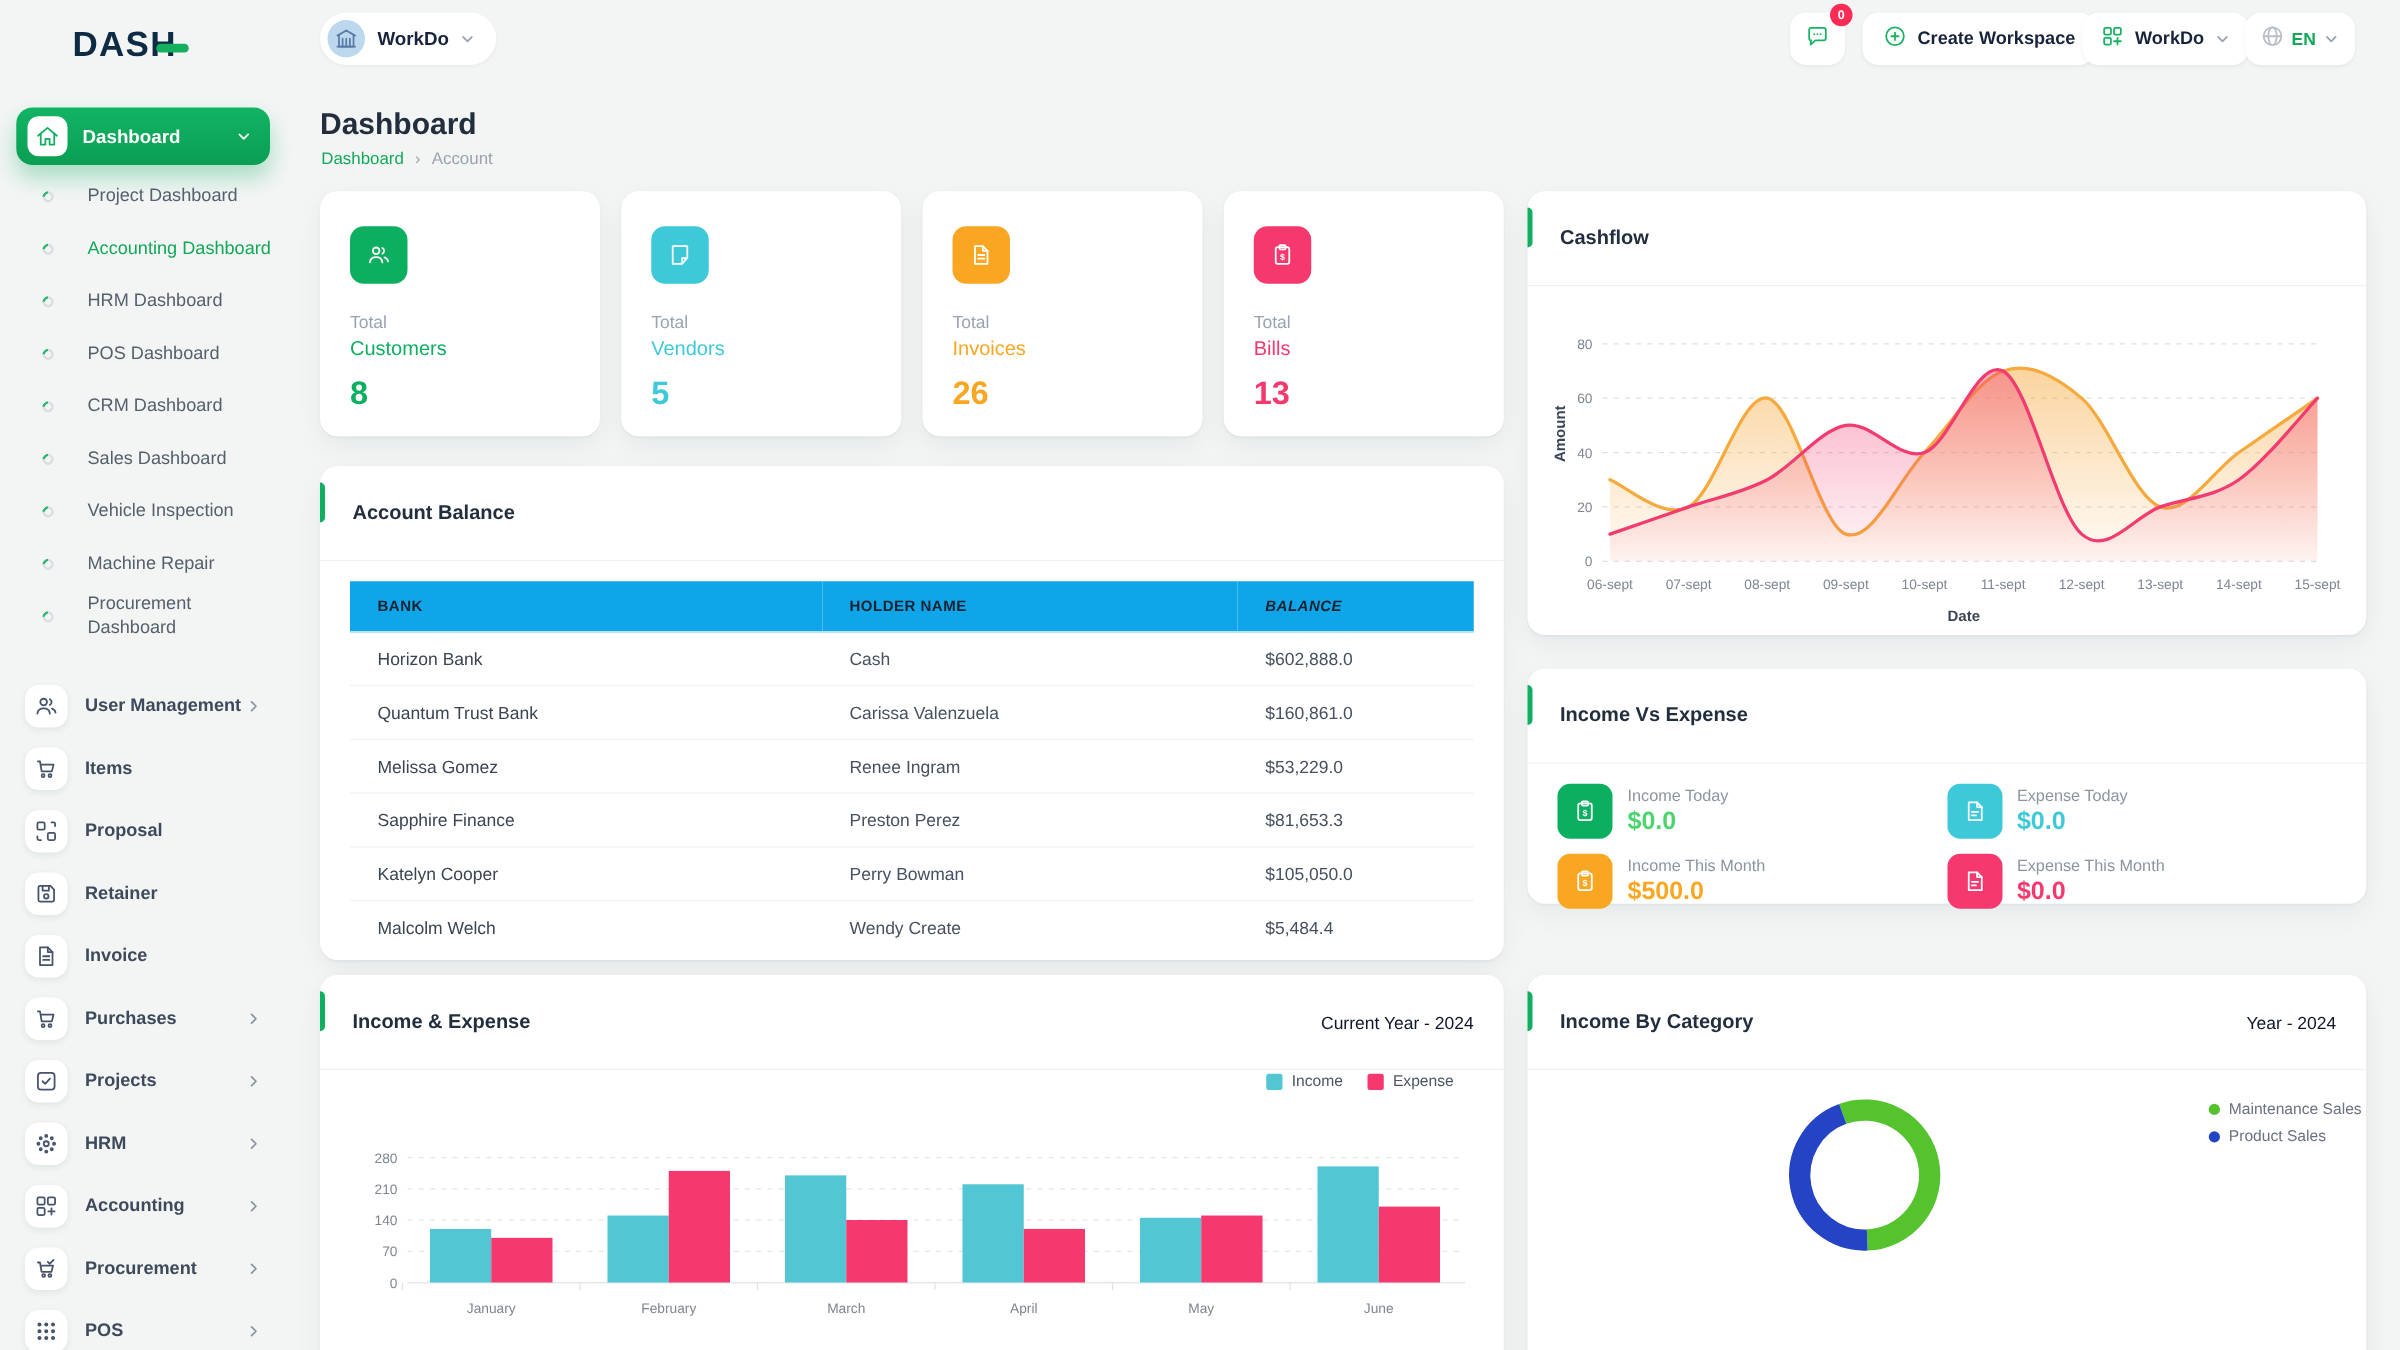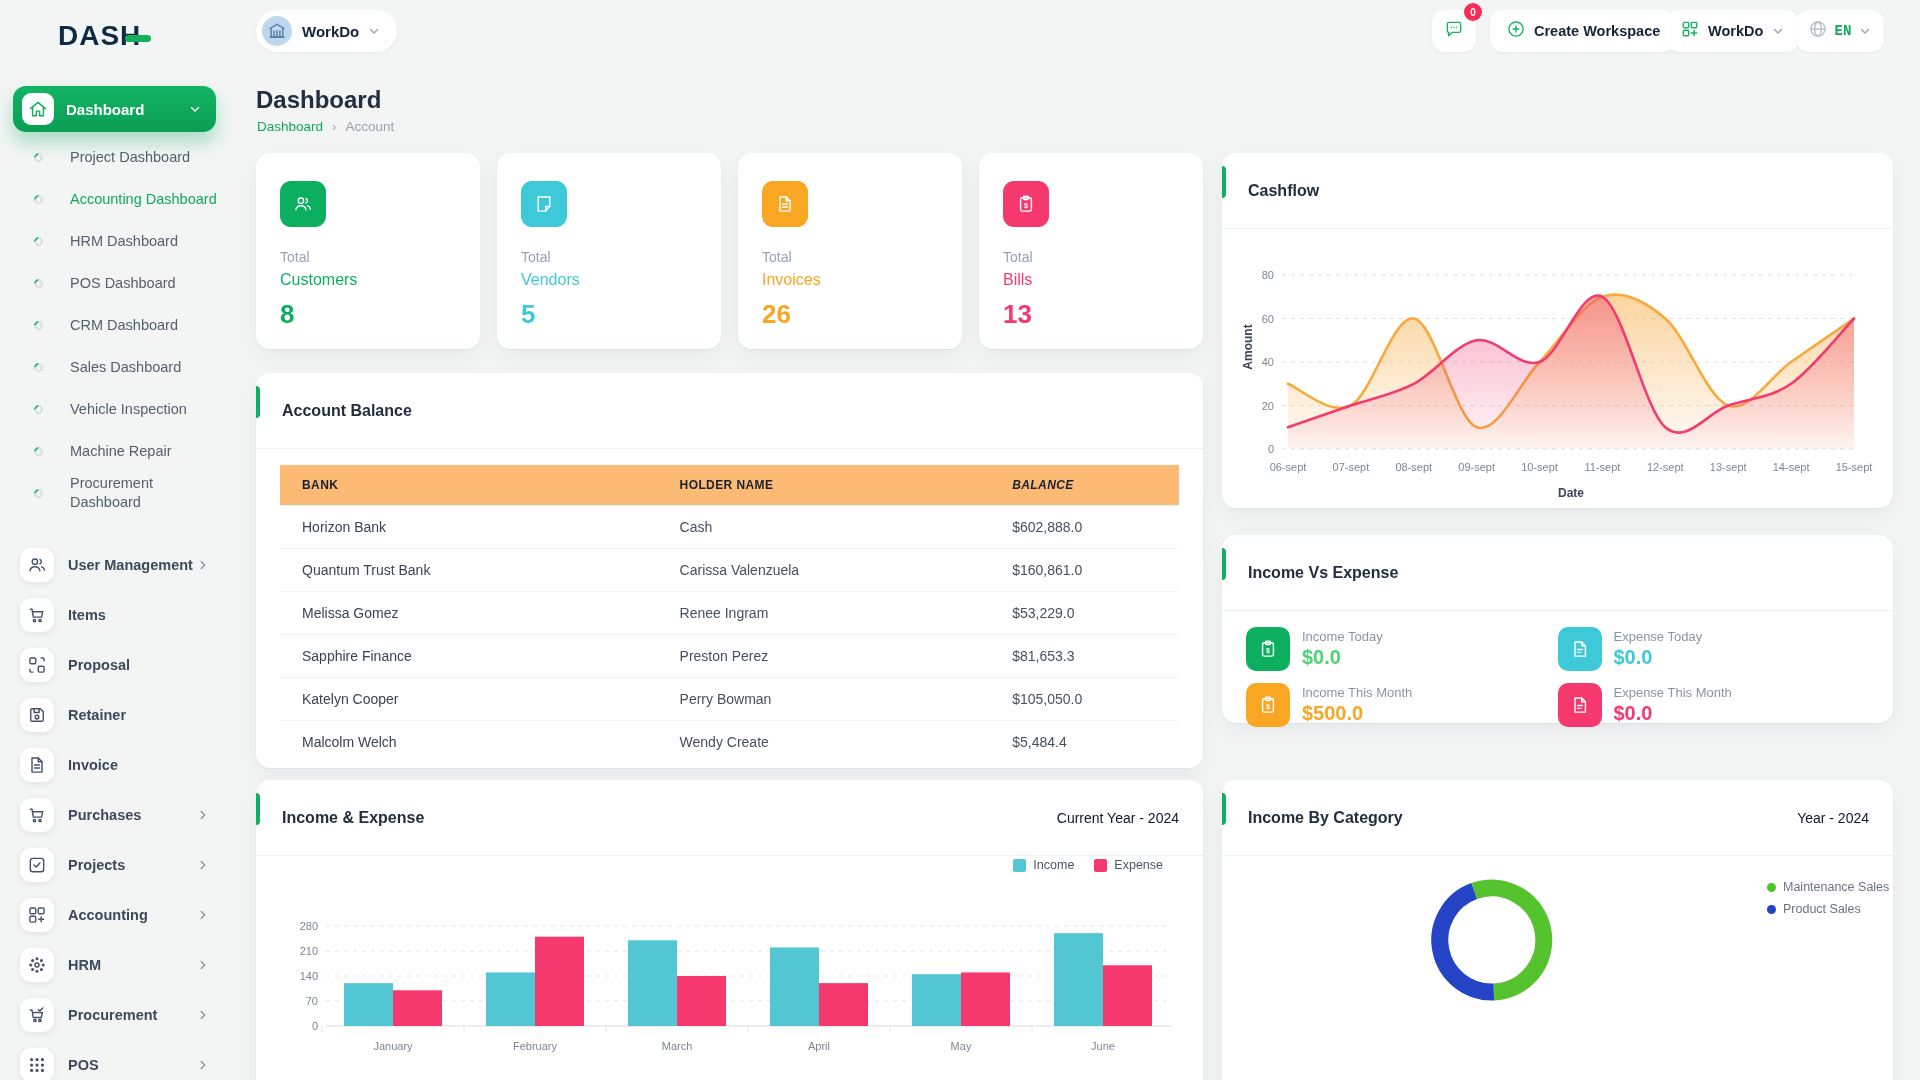--- a/index.html
+++ b/index.html
@@ -35,21 +35,21 @@
   .ws-avatar { width:30px; height:30px; border-radius:50%; background:#bcd7ee; display:flex; align-items:center; justify-content:center; color:#5a7ba6; }
   .ws-pill .txt { font-size:15px; font-weight:700; color:#17233a; margin:0 8px 0 10px; }
   .caret { color:#9aa3ad; display:flex; }
   .chat-pill { left:1432px; width:44px; justify-content:center; color:#16b364; }
   .badge { position:absolute; top:-7px; right:-6px; min-width:18px; height:18px; border-radius:9px; background:#fb2b55; color:#fff;
     font-size:10px; font-weight:700; display:flex; align-items:center; justify-content:center; padding:0 5px; }
   .cw-pill { left:1490px; padding:0 16px; color:#16b364; }
   .cw-pill .txt { font-size:14.5px; font-weight:600; color:#17233a; margin-left:8px; }
   .wd-pill { left:1666px; padding:0 14px; color:#16b364; }
   .wd-pill .txt { font-size:14.5px; font-weight:700; color:#17233a; margin:0 8px; }
-  .lang-pill { left:1796px; width:88px; padding:0 12px; justify-content:space-between; color:#b9bfc8;font-family:Liberation Mono, monospace; }
+  .lang-pill { left:1796px; width:88px; padding:0 12px; justify-content:space-between; color:#b9bfc8; }
   .lang-pill .txt { font-size:14px; font-weight:700; color:#12a858; }
 
   .page-title { position:absolute; left:256px; top:86px; font-size:24px; font-weight:700; color:#222e3e; }
   .breadcrumb { position:absolute; left:257px; top:119px; display:flex; align-items:center; font-size:13.5px; }
   .breadcrumb .root { color:#12a858; cursor:pointer; }
   .breadcrumb .sep { color:#9aa3ad; margin:0 9px; font-size:13px; }
   .breadcrumb .cur { color:#9aa3ad; }
 
   
   .card, .panel { position:absolute; background:#fff; border-radius:14px; box-shadow:0 1px 2px rgba(16,24,40,.04),0 8px 22px rgba(16,24,40,.05); }
@@ -66,21 +66,21 @@
 
   #cashflow-panel { left:1222px; top:153px; width:671px; height:355px; }
   #balance-panel  { left:256px;  top:373px; width:947px; height:395px; }
   #ive-panel      { left:1222px; top:535px; width:671px; height:188px; }
   #bars-panel     { left:256px;  top:780px; width:947px; height:330px; }
   #donut-panel    { left:1222px; top:780px; width:671px; height:330px; }
 
   
   .tbl { margin:16px 24px 0; }
   .tbl table { width:100%; border-collapse:collapse; }
-  .tbl th { background:#fdba74; text-align:left; font-size:12px; letter-spacing:.4px; color:#18212f; padding:13px 10px 13px 22px; font-weight:700; }
+  .tbl th { background:#0ea5e9; text-align:left; font-size:12px; letter-spacing:.4px; color:#18212f; padding:13px 10px 13px 22px; font-weight:700; }
   .tbl td { font-size:14px; color:#46505e; padding:13px 10px 13px 22px; border-top:1px solid #f1f3f6; }
   .tbl tr td:first-child { color:#3a4452; }
 
   
   .ive-grid { display:grid; grid-template-columns:1fr 1fr; padding:16px 24px 0; row-gap:12px; }
   .ive-item { display:flex; align-items:center; }
   .ive-icon { width:44px; height:44px; border-radius:10px; display:flex; align-items:center; justify-content:center; color:#fff; flex:none; }
   .ive-meta { margin-left:12px; }
   .ive-label { font-size:13px; color:#8b95a1; }
   .ive-value { font-size:20px; font-weight:700; margin-top:2px; }
@@ -242,48 +242,48 @@
         <span class="txt">Projects</span>
         <span class="chev">
           <svg width="14" height="14" viewBox="0 0 24 24" fill="none" stroke="currentColor" stroke-width="2.4" stroke-linecap="round" stroke-linejoin="round">
             <path d="M9 6l6 6-6 6"></path>
           </svg>
         </span>
       </div>
       <div class="section-item">
         <span class="icon-tile">
           <svg width="20" height="20" viewBox="0 0 24 24" fill="none" stroke="currentColor" stroke-width="1.7" stroke-linecap="round" stroke-linejoin="round">
-            <rect x="3.5" y="3.5" width="7" height="7" rx="1.5"></rect>
-            <rect x="3.5" y="13.5" width="7" height="7" rx="1.5"></rect>
-            <rect x="13.5" y="3.5" width="7" height="7" rx="1.5"></rect>
-            <path d="M17 14v6M14 17h6"></path>
-          </svg>
-        </span>
-        <span class="txt">Accounting</span>
-        <span class="chev">
-          <svg width="14" height="14" viewBox="0 0 24 24" fill="none" stroke="currentColor" stroke-width="2.4" stroke-linecap="round" stroke-linejoin="round">
-            <path d="M9 6l6 6-6 6"></path>
-          </svg>
-        </span>
-      </div>
-      <div class="section-item">
-        <span class="icon-tile">
-          <svg width="20" height="20" viewBox="0 0 24 24" fill="none" stroke="currentColor" stroke-width="1.7" stroke-linecap="round" stroke-linejoin="round">
             <circle cx="12" cy="12" r="2.4"></circle>
             <circle cx="12" cy="4.5" r="1"></circle>
             <circle cx="12" cy="19.5" r="1"></circle>
             <circle cx="4.5" cy="12" r="1"></circle>
             <circle cx="19.5" cy="12" r="1"></circle>
             <circle cx="6.7" cy="6.7" r="1"></circle>
             <circle cx="17.3" cy="6.7" r="1"></circle>
             <circle cx="6.7" cy="17.3" r="1"></circle>
             <circle cx="17.3" cy="17.3" r="1"></circle>
           </svg>
         </span>
         <span class="txt">HRM</span>
+        <span class="chev">
+          <svg width="14" height="14" viewBox="0 0 24 24" fill="none" stroke="currentColor" stroke-width="2.4" stroke-linecap="round" stroke-linejoin="round">
+            <path d="M9 6l6 6-6 6"></path>
+          </svg>
+        </span>
+      </div>
+      <div class="section-item">
+        <span class="icon-tile">
+          <svg width="20" height="20" viewBox="0 0 24 24" fill="none" stroke="currentColor" stroke-width="1.7" stroke-linecap="round" stroke-linejoin="round">
+            <rect x="3.5" y="3.5" width="7" height="7" rx="1.5"></rect>
+            <rect x="3.5" y="13.5" width="7" height="7" rx="1.5"></rect>
+            <rect x="13.5" y="3.5" width="7" height="7" rx="1.5"></rect>
+            <path d="M17 14v6M14 17h6"></path>
+          </svg>
+        </span>
+        <span class="txt">Accounting</span>
         <span class="chev">
           <svg width="14" height="14" viewBox="0 0 24 24" fill="none" stroke="currentColor" stroke-width="2.4" stroke-linecap="round" stroke-linejoin="round">
             <path d="M9 6l6 6-6 6"></path>
           </svg>
         </span>
       </div>
       <div class="section-item">
         <span class="icon-tile">
           <svg width="20" height="20" viewBox="0 0 24 24" fill="none" stroke="currentColor" stroke-width="1.7" stroke-linecap="round" stroke-linejoin="round">
             <path d="M4 6h2l1.5 9h9.5l1.5-6H8"></path>

